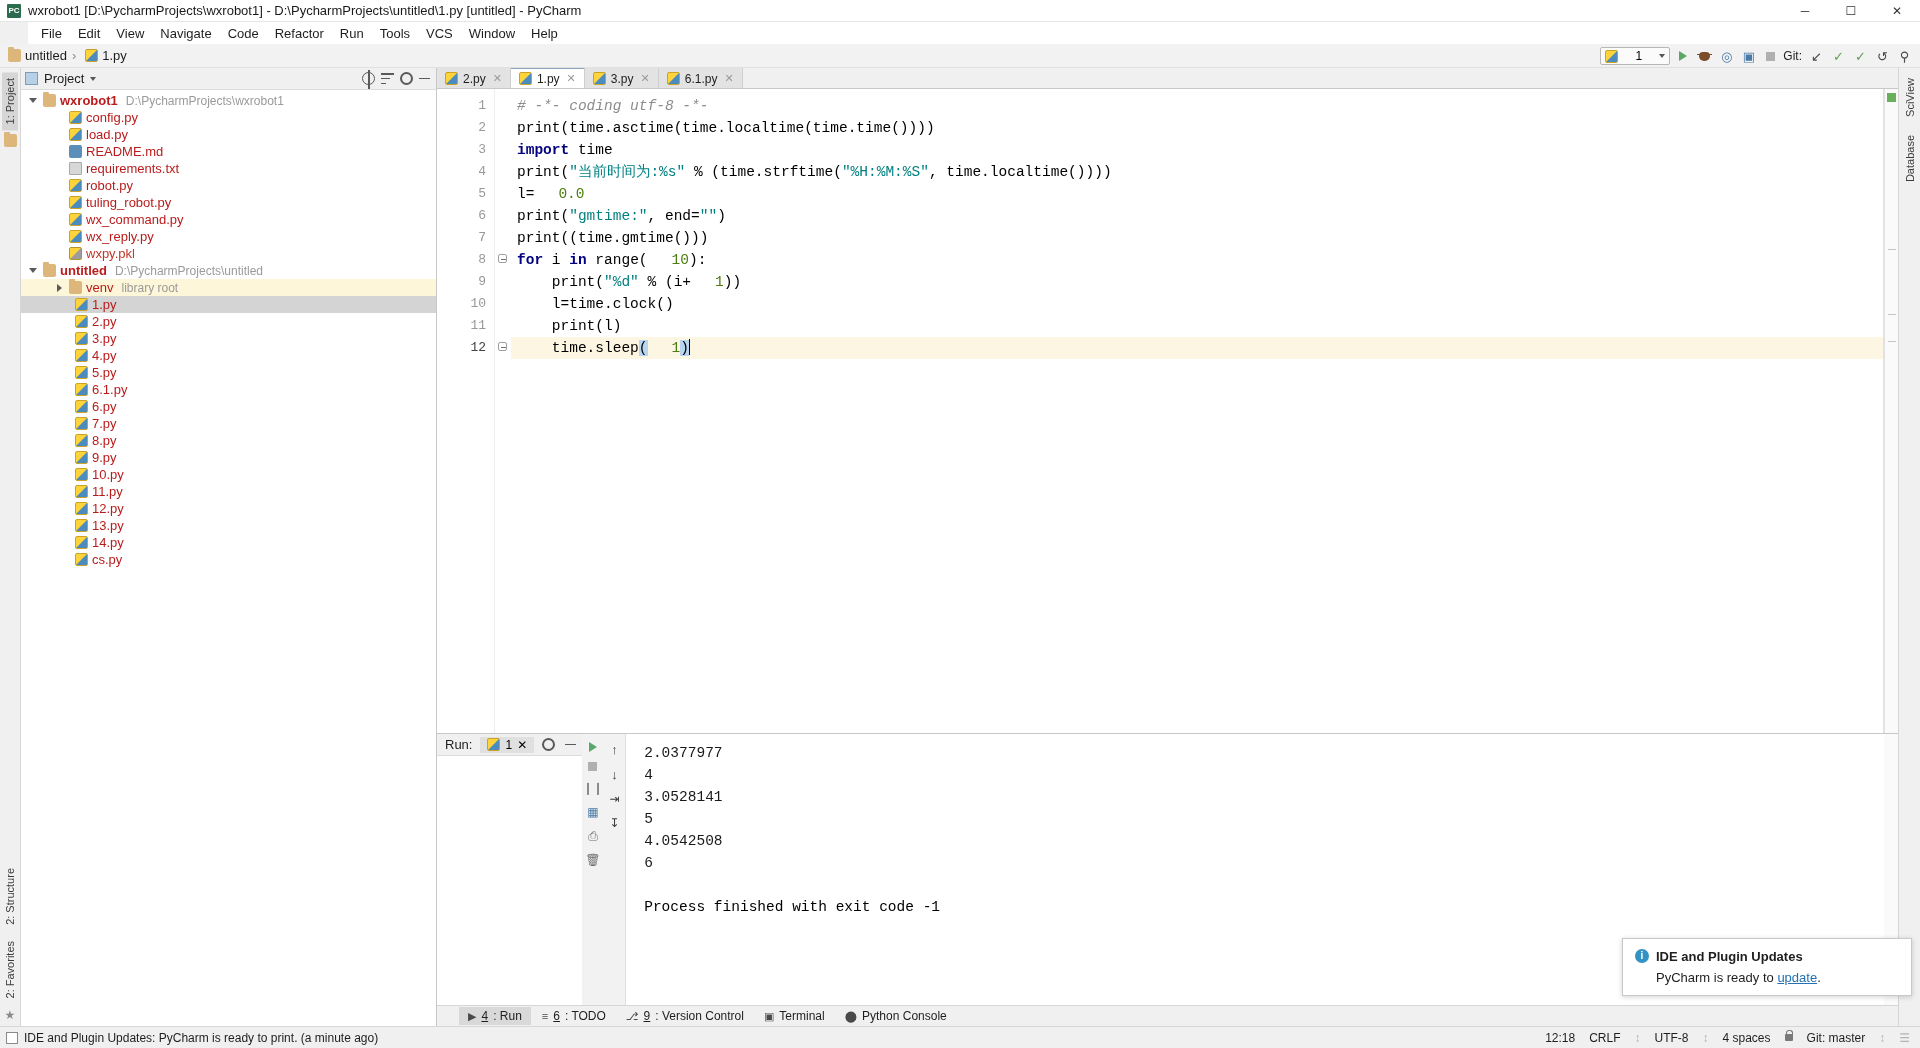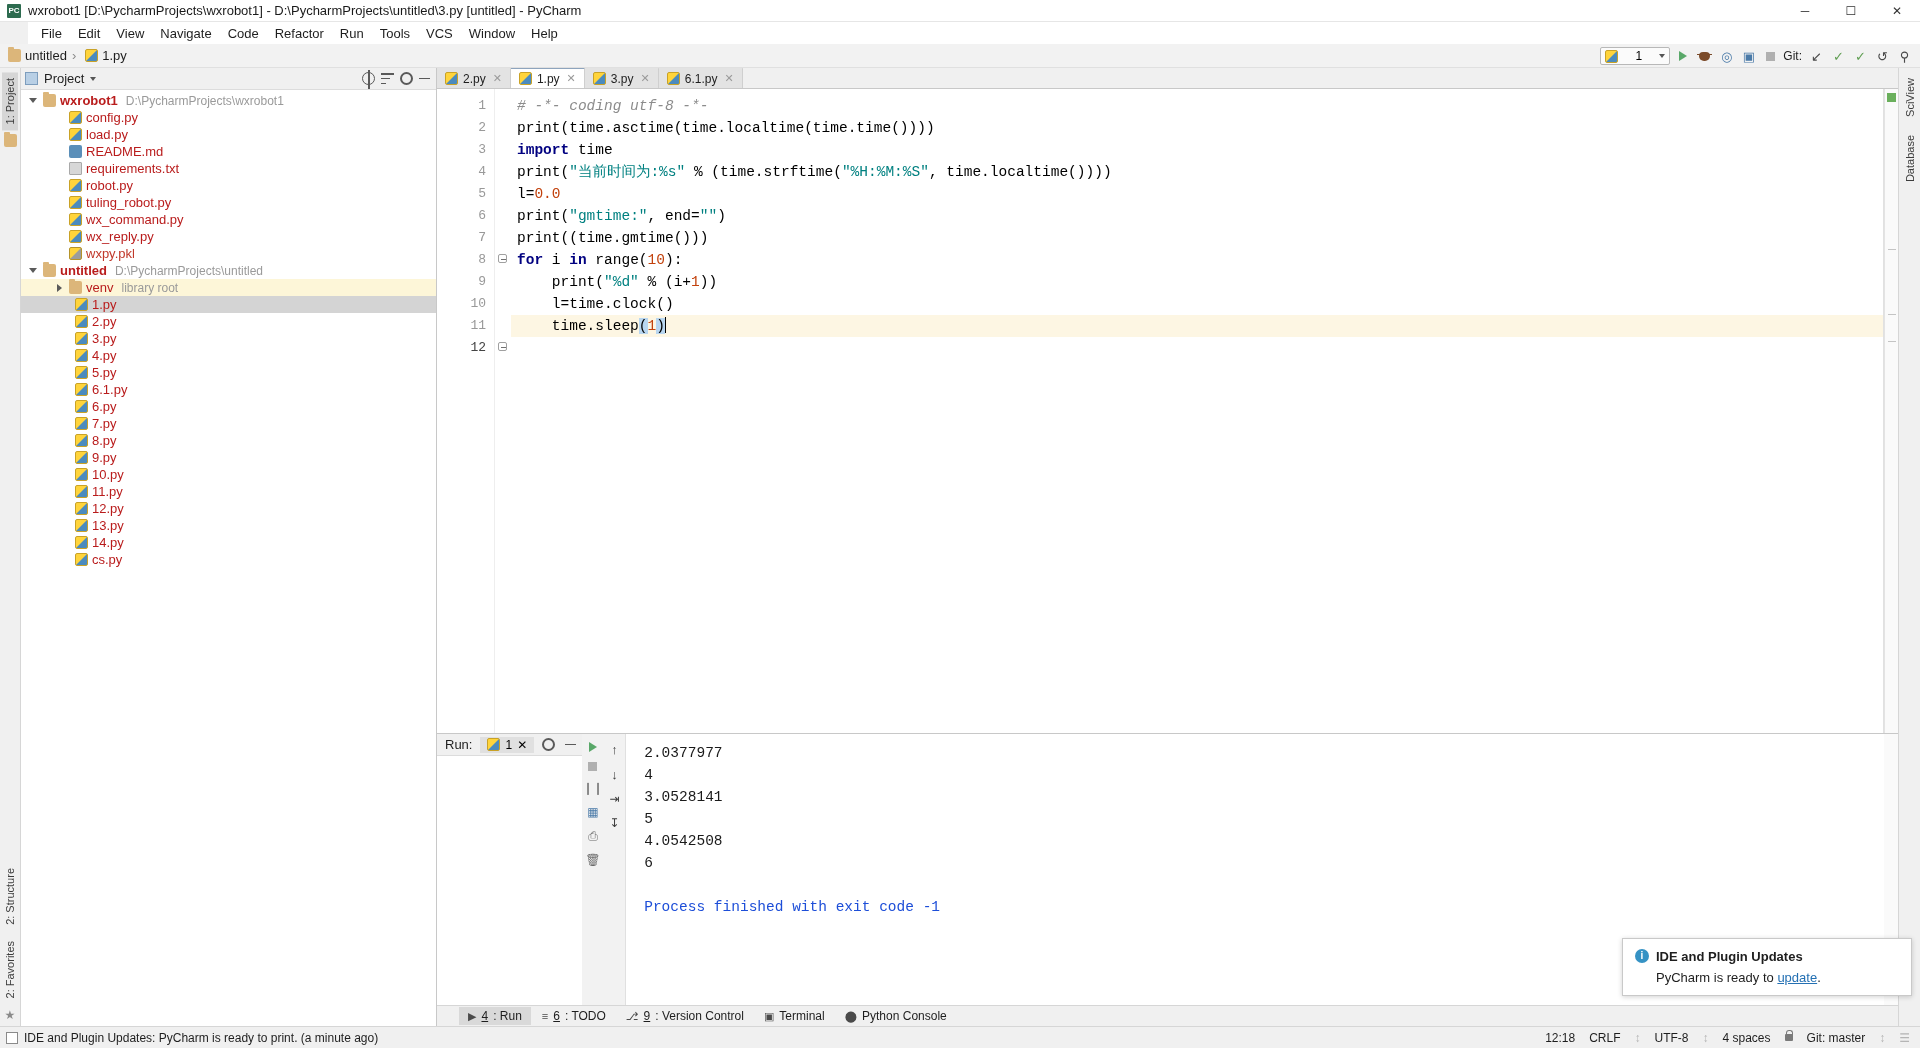--- a/index.html
+++ b/index.html
@@ -138,21 +138,21 @@
   .fold-mark::after{content:"";position:absolute;left:1.5px;top:3.5px;width:5px;height:1px;background:#707070;}
   .code {
     flex:1 1 auto; padding-top:6px; font-family:"Liberation Mono", monospace;
     font-size: 14.5px; position:relative; overflow:hidden;
   }
   .cl { height: 22px; line-height: 22px; white-space: pre; padding-left: 6px; }
   .cl.hl { background:#fdf6e3; }
   .cmt { color:#8c8c8c; font-style: italic; }
   .kw  { color:#000080; font-weight: bold; }
   .str { color:#008080; }
-  .num { color:#c2410c; }
+  .num { color:#4d7c0f;margin-left:24px; }
   .id  { color:#000000; }
   .sel-brk { background:#b8d6f0; }
   .caret { display:inline-block; width:1px; height:16px; background:#000; vertical-align:-3px; }
 
   .right-marker { width: 14px; flex:0 0 14px; background:#fafafa; border-left:1px solid #e3e3e3; position:relative;}
   .marker-dash { position:absolute; right:2px; width:8px; height:1px; background:#c4c4c4; }
   .marker-green { position:absolute; right:2px; top:4px; width:9px; height:9px; background:#6aaf5c; }
   .code-edge { width: 1px; background:#e1e1e1; }
   .far-right-strip { width: 22px; flex:0 0 22px; background:#f0f0f0; border-left:1px solid #d6d6d6; display:flex; flex-direction:column; align-items:center; gap:6px; padding-top:4px;}
 
@@ -163,21 +163,21 @@
   .run-tab { display:flex;align-items:center;gap:5px;padding:1px 7px;background:#e0e0e0;font-size:12px;}
   .run-head .rh-right { margin-left:auto; display:flex; align-items:center; gap:10px; padding-right:6px;}
   .run-body { flex:1 1 auto; display:flex; min-height:0; }
   .run-tools { width: 44px; flex:0 0 44px; background:#f2f2f2; border-right:1px solid #e0e0e0; display:flex; }
   .rt-col { width:22px; display:flex; flex-direction:column; align-items:center; gap:10px; padding-top:8px;}
   .console {
     flex:1 1 auto; background:#fff; padding: 8px 0 0 18px; overflow:hidden;
     font-family:"Liberation Mono", monospace; font-size: 14.5px; color:#1a1a1a;
   }
   .console .cline { height: 22px; line-height:22px; white-space:pre; }
-  .console .cline.exit { color:#1d4ed8; }
+  .console .cline.exit { color:#000000; }
   .console-scroll { width: 14px; background:#fafafa; }
 
   
   .bottom-tabs { height: 21px; flex:0 0 21px; background:#f0f0f0; display:flex; align-items:center; border-top:1px solid #d6d6d6; padding-left:22px; gap: 2px;}
   .btab { display:flex; align-items:center; gap:5px; padding: 2px 9px; font-size:12px; color:#1e1e1e; }
   .btab.active { background:#d9d9d9; }
   .btab u { text-decoration: underline; }
 
   
   .statusbar {
@@ -206,21 +206,21 @@
   .app-wrap { position: relative; width:1920px; height:1048px; }
 </style>
 </head>
 <body>
 
 <div class="app-wrap">
 <div class="app">
 
   <div class="titlebar">
     <div class="app-icon">PC</div>
-    <div class="title-text">wxrobot1 [D:\PycharmProjects\wxrobot1] - D:\PycharmProjects\untitled\3.py [untitled] - PyCharm</div>
+    <div class="title-text">wxrobot1 [D:\PycharmProjects\wxrobot1] - D:\PycharmProjects\untitled\1.py [untitled] - PyCharm</div>
     <div class="win-ctrls">
       <div class="win-btn">─</div>
       <div class="win-btn">☐</div>
       <div class="win-btn close">✕</div>
     </div>
   </div>
 
   <div class="menubar">
     <div class="menu-item">File</div>
     <div class="menu-item">Edit</div>
@@ -518,20 +518,21 @@
             <div class="cl"><span class="cmt"># -*- coding utf-8 -*-</span></div>
             <div class="cl"><span class="id">print(time.asctime(time.localtime(time.time())))</span></div>
             <div class="cl"><span class="kw">import</span><span class="id"> time</span></div>
             <div class="cl"><span class="id">print(</span><span class="str">"当前时间为:%s"</span><span class="id"> % (time.strftime(</span><span class="str">"%H:%M:%S"</span><span class="id">, time.localtime())))</span></div>
             <div class="cl"><span class="id">l=</span><span class="num">0.0</span></div>
             <div class="cl"><span class="id">print(</span><span class="str">"gmtime:"</span><span class="id">, end=</span><span class="str">""</span><span class="id">)</span></div>
             <div class="cl"><span class="id">print((time.gmtime()))</span></div>
             <div class="cl"><span class="kw">for</span><span class="id"> i </span><span class="kw">in</span><span class="id"> range(</span><span class="num">10</span><span class="id">):</span></div>
             <div class="cl"><span class="id">    print(</span><span class="str">"%d"</span><span class="id"> % (i+</span><span class="num">1</span><span class="id">))</span></div>
             <div class="cl"><span class="id">    l=time.clock()</span></div>
+            <div class="cl"><span class="id">    print(l)</span></div>
             <div class="cl hl"><span class="id">    time.sleep</span><span class="sel-brk">(</span><span class="num">1</span><span class="sel-brk">)</span><span class="caret"></span></div>
           </div>
 
           <div class="code-edge"></div>
           <div class="right-marker">
             <div class="marker-green"></div>
             <div class="marker-dash" style="top:160px;"></div>
             <div class="marker-dash" style="top:225px;"></div>
             <div class="marker-dash" style="top:252px;"></div>
           </div>

